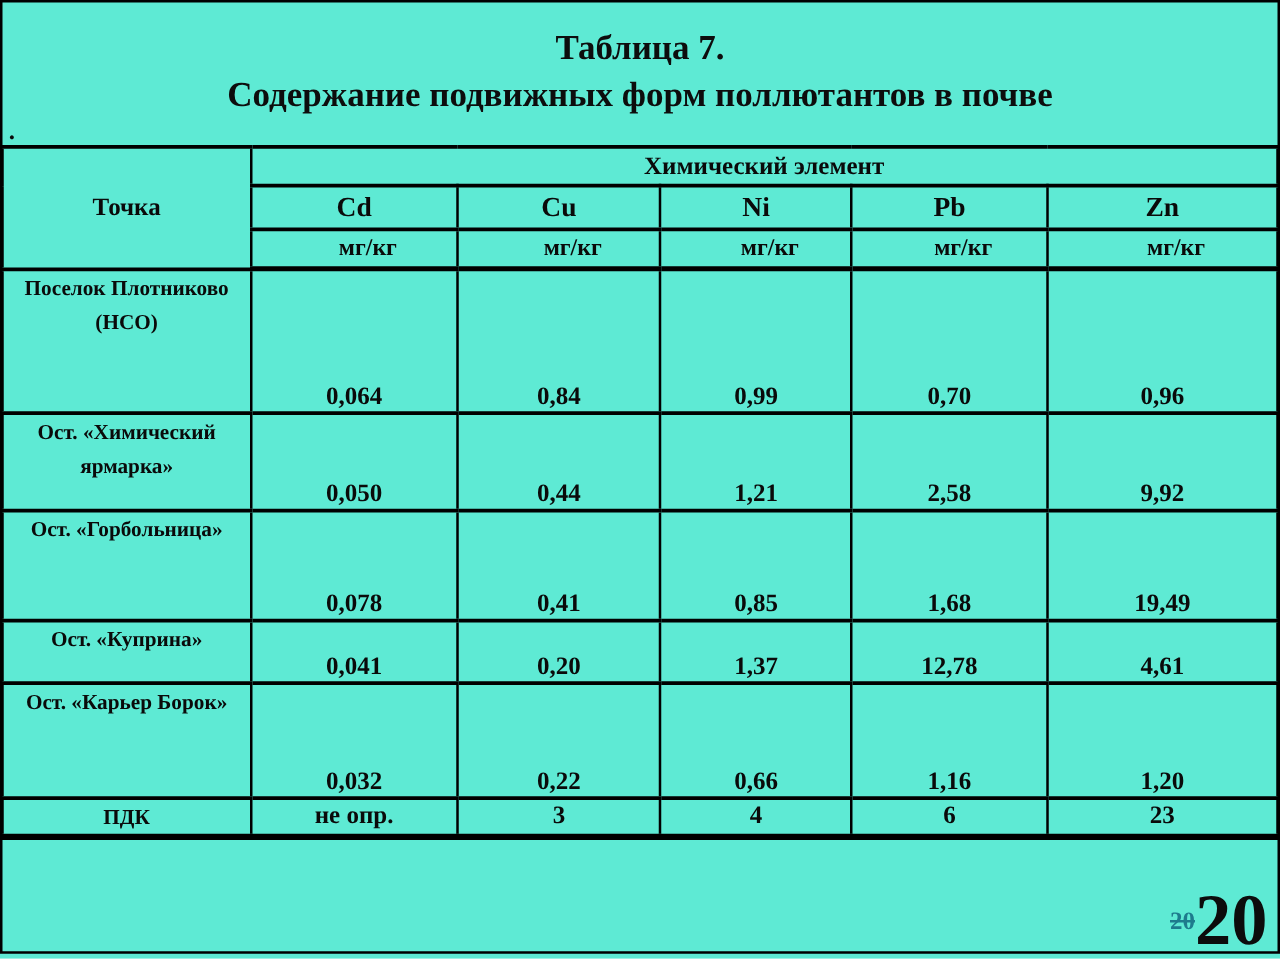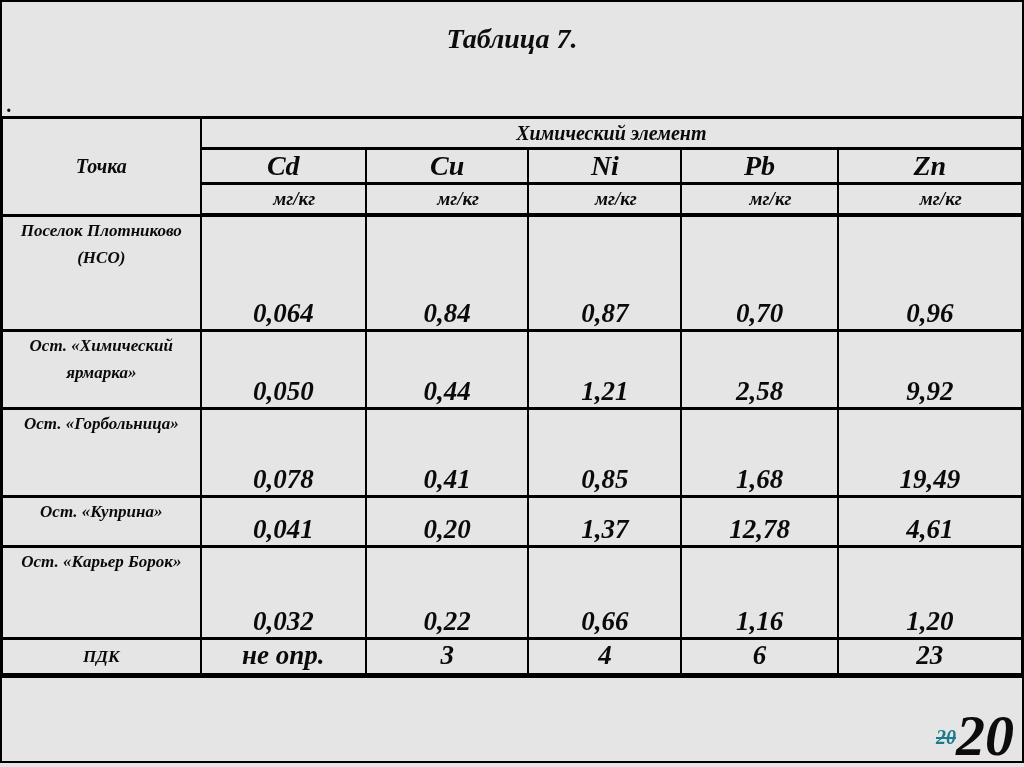--- a/index.html
+++ b/index.html
@@ -5,24 +5,23 @@
   html, body {
     margin: 0;
     padding: 0;
     background: #ffffff;
     font-family: "Liberation Serif", "DejaVu Serif", serif;
   }
   .slide {
     position: relative;
     width: 1024px;
     height: 767px;
-    background: #e5e5e5;
+    background: #5eead4;
     overflow: hidden;
     color: #0a0a0a;
-    font-style: italic;
   }
   .frame {
     position: absolute;
     left: 0; top: 0; right: 0; bottom: 4px;
     border: 2px solid #000;
     pointer-events: none;
     z-index: 3;
   }
   .title-block {
     padding-top: 20px;
@@ -55,32 +54,32 @@
     border: 3px solid #000;
     border-left-width: 2px;
     border-right-width: 2px;
     font-weight: bold;
     color: #0a0a0a;
     text-align: center;
     padding: 0;
     overflow: hidden;
   }
   tr.group-row th { height: 28px; font-size: 20px; }
-  tr.element-row th { height: 32px; font-size: 28px; }
+  tr.element-row th { height: 32px; font-size: 22px; }
   tr.unit-row th { height: 28px; font-size: 19px; border-bottom-width: 4px; padding-left: 22px; }
   th.corner { font-size: 20px; vertical-align: middle; }
   td.site-cell {
     vertical-align: top;
     font-size: 17px;
     line-height: 27px;
     padding: 6px 19px 0 19px;
   }
   td.value-cell {
     vertical-align: bottom;
-    font-size: 27px;
+    font-size: 20px;
     padding-bottom: 7px;
   }
   tr.pdk-row td.site-cell { vertical-align: middle; padding-top: 0; margin-top: 40px; }
   tr.pdk-row td.value-cell { vertical-align: middle; padding-bottom: 2px; }
   .page-number {
     position: absolute;
     right: 10px;
     bottom: 2px;
     font-size: 58px;
     line-height: 58px;
@@ -101,20 +100,21 @@
   }
 </style>
 </head>
 <body>
 
 <div class="slide">
   <div class="frame"></div>
 
   <div class="title-block">
     <div>Таблица 7.</div>
+    <div>Содержание подвижных форм поллютантов в почве</div>
   </div>
 
   <span class="stray-dot">.</span>
 
   <table class="data-table">
     <colgroup>
       <col style="width:19.5%">
       <col style="width:16.2%">
       <col style="width:15.9%">
       <col style="width:15.0%">
@@ -139,21 +139,21 @@
           <th>мг/кг</th>
           <th>мг/кг</th>
           <th>мг/кг</th>
         </tr>
     </thead>
     <tbody id="table-body">
         <tr style="height: 115px;">
           <td class="site-cell">Поселок Плотниково (НСО)</td>
           <td class="value-cell">0,064</td>
           <td class="value-cell">0,84</td>
-          <td class="value-cell">0,87</td>
+          <td class="value-cell">0,99</td>
           <td class="value-cell">0,70</td>
           <td class="value-cell">0,96</td>
         </tr>
         <tr style="height: 78px;">
           <td class="site-cell">Ост. «Химический ярмарка»</td>
           <td class="value-cell">0,050</td>
           <td class="value-cell">0,44</td>
           <td class="value-cell">1,21</td>
           <td class="value-cell">2,58</td>
           <td class="value-cell">9,92</td>

